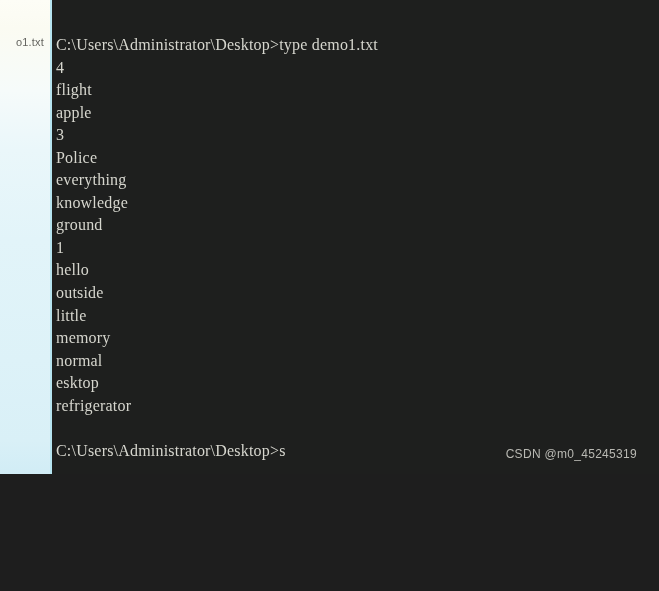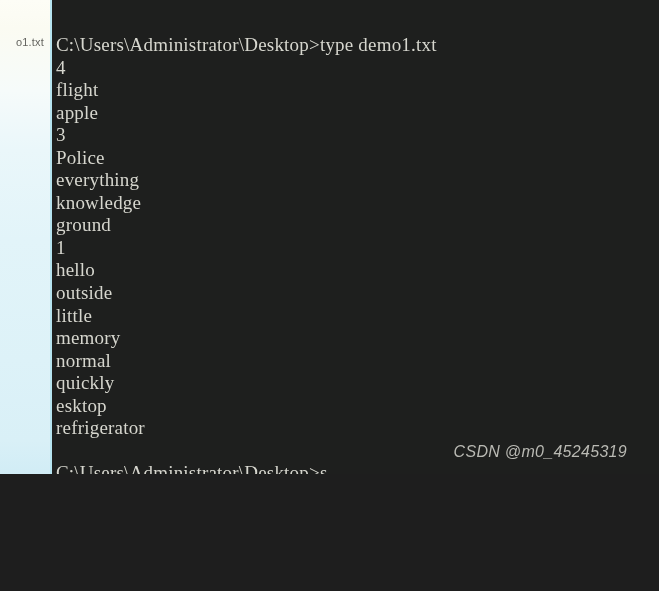--- a/index.html
+++ b/index.html
@@ -111,40 +111,39 @@
     top: 34px;
     width: 600px;
     margin: 0;
     padding: 0;
     list-style: none;
   }
   .console-line {
     height: 22.55px;
     line-height: 22.55px;
     font-family: "Liberation Serif", "DejaVu Serif", serif;
-    font-size: 19px;
+    font-size: 16px;
     color: #d6d6ce;
     white-space: pre;
     letter-spacing: 0.2px;
   }
   .console-line.blank {
     color: transparent;
   }
 
   
   #watermark {
     position: absolute;
-    right: 32px;
+    right: 22px;
     bottom: 13px;
     font-family: "Liberation Sans", "DejaVu Sans", sans-serif;
-    font-size: 16px;
+    font-size: 12px;
     color: #b9b9b3;
     letter-spacing: .3px;
     white-space: nowrap;
-    font-style: italic;
   }
 </style>
 </head>
 <body>
 
 <div id="screen">
 
   <div id="desktop">
     <div id="desktop-sea"></div>
     <div id="desktop-lower"></div>
@@ -161,21 +160,20 @@
         <li class="console-line">Police</li>
         <li class="console-line">everything</li>
         <li class="console-line">knowledge</li>
         <li class="console-line">ground</li>
         <li class="console-line">1</li>
         <li class="console-line">hello</li>
         <li class="console-line">outside</li>
         <li class="console-line">little</li>
         <li class="console-line">memory</li>
         <li class="console-line">normal</li>
-        <li class="console-line">quickly</li>
         <li class="console-line">esktop</li>
         <li class="console-line">refrigerator</li>
         <li class="console-line blank"></li>
         <li class="console-line">C:\Users\Administrator\Desktop&gt;s</li>
       </ul>
   </div>
 
   <div id="watermark">CSDN @m0_45245319</div>
 
 </div>

